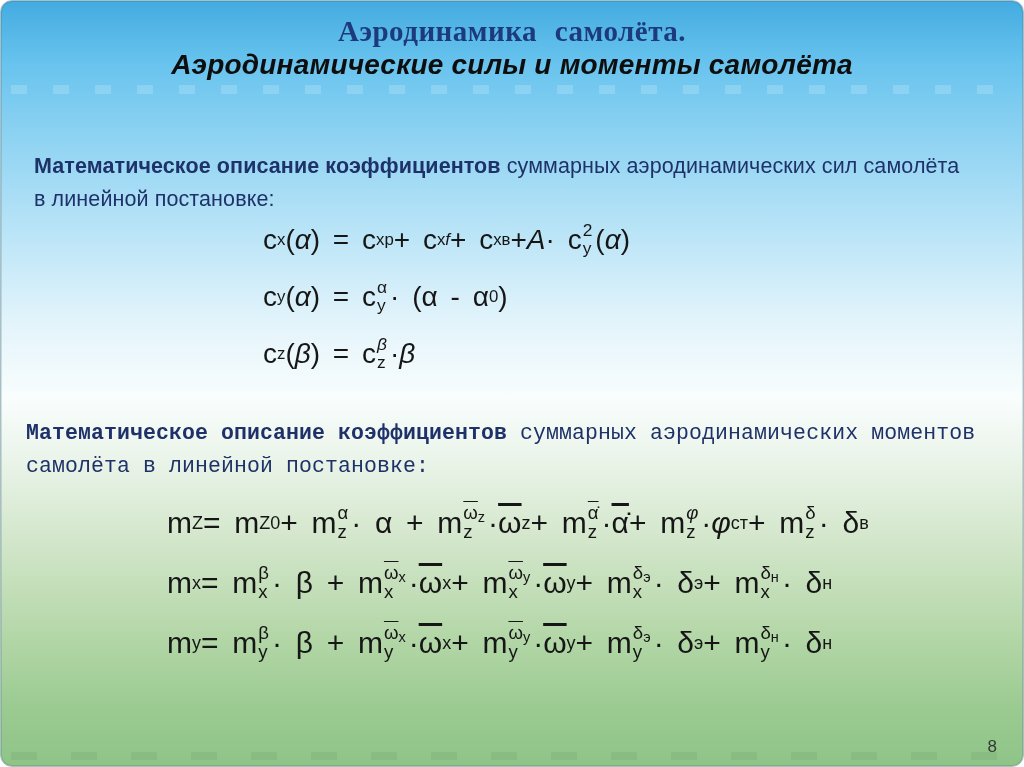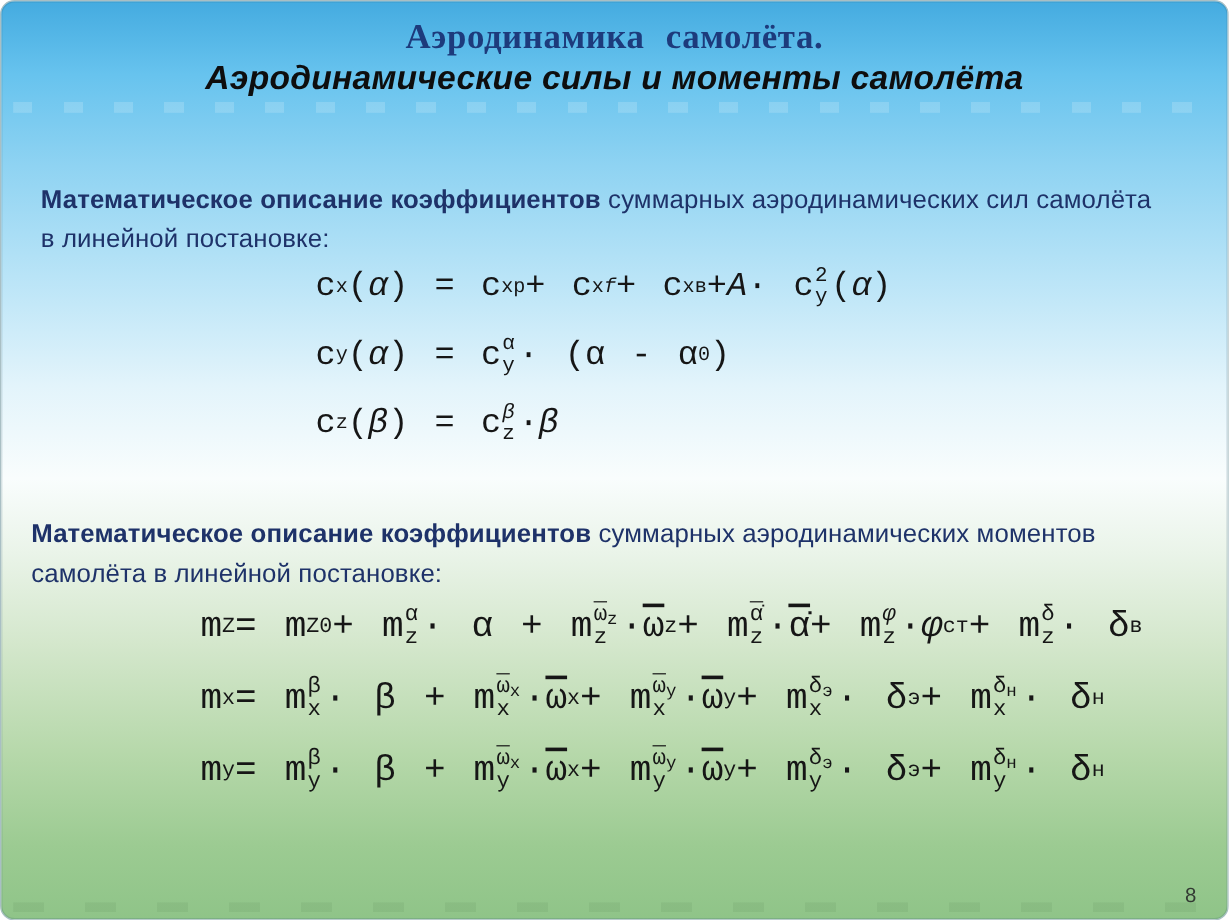--- a/index.html
+++ b/index.html
@@ -33,22 +33,22 @@
   }
   .title-line2{
     font-family:Liberation Sans, sans-serif;font-weight:bold;font-style:italic;
     font-size:28px;color:#0e0e0e;letter-spacing:0.2px;
   }
   .lead{
     position:absolute;font-size:21.5px;color:#1e3269;line-height:1.52;letter-spacing:0.1px;
   }
   .lead b{font-weight:bold;}
   .lead1{top:136px;left:33px;width:930px;margin-top:13px;}
-  .lead2{top:428px;left:25px;width:965px;}
-  .fblock{position:absolute;color:#161616;font-family:Liberation Mono, monospace;white-space:nowrap;}
+  .lead2{top:416px;left:25px;width:965px;font-family:Liberation Mono, monospace;}
+  .fblock{position:absolute;color:#161616;font-family:Liberation Sans, sans-serif;white-space:nowrap;}
   .fblock1{top:210px;left:262px;font-size:28px;}
   .fblock2{top:492px;left:150px;font-size:30px;}
   .fline{display:flex;align-items:center;word-spacing:0.18em;}
   .fblock1 .fline{height:57px;}
   .fblock2 .fline{height:60px;margin-left:16px;}
   .fblock sub{font-size:0.6em;}
   .fblock .s2{
     display:inline-flex;flex-direction:column;align-items:flex-start;justify-content:center;
     vertical-align:-0.5em;line-height:1.02;font-size:0.62em;padding:0 3px 0 1px;
   }

